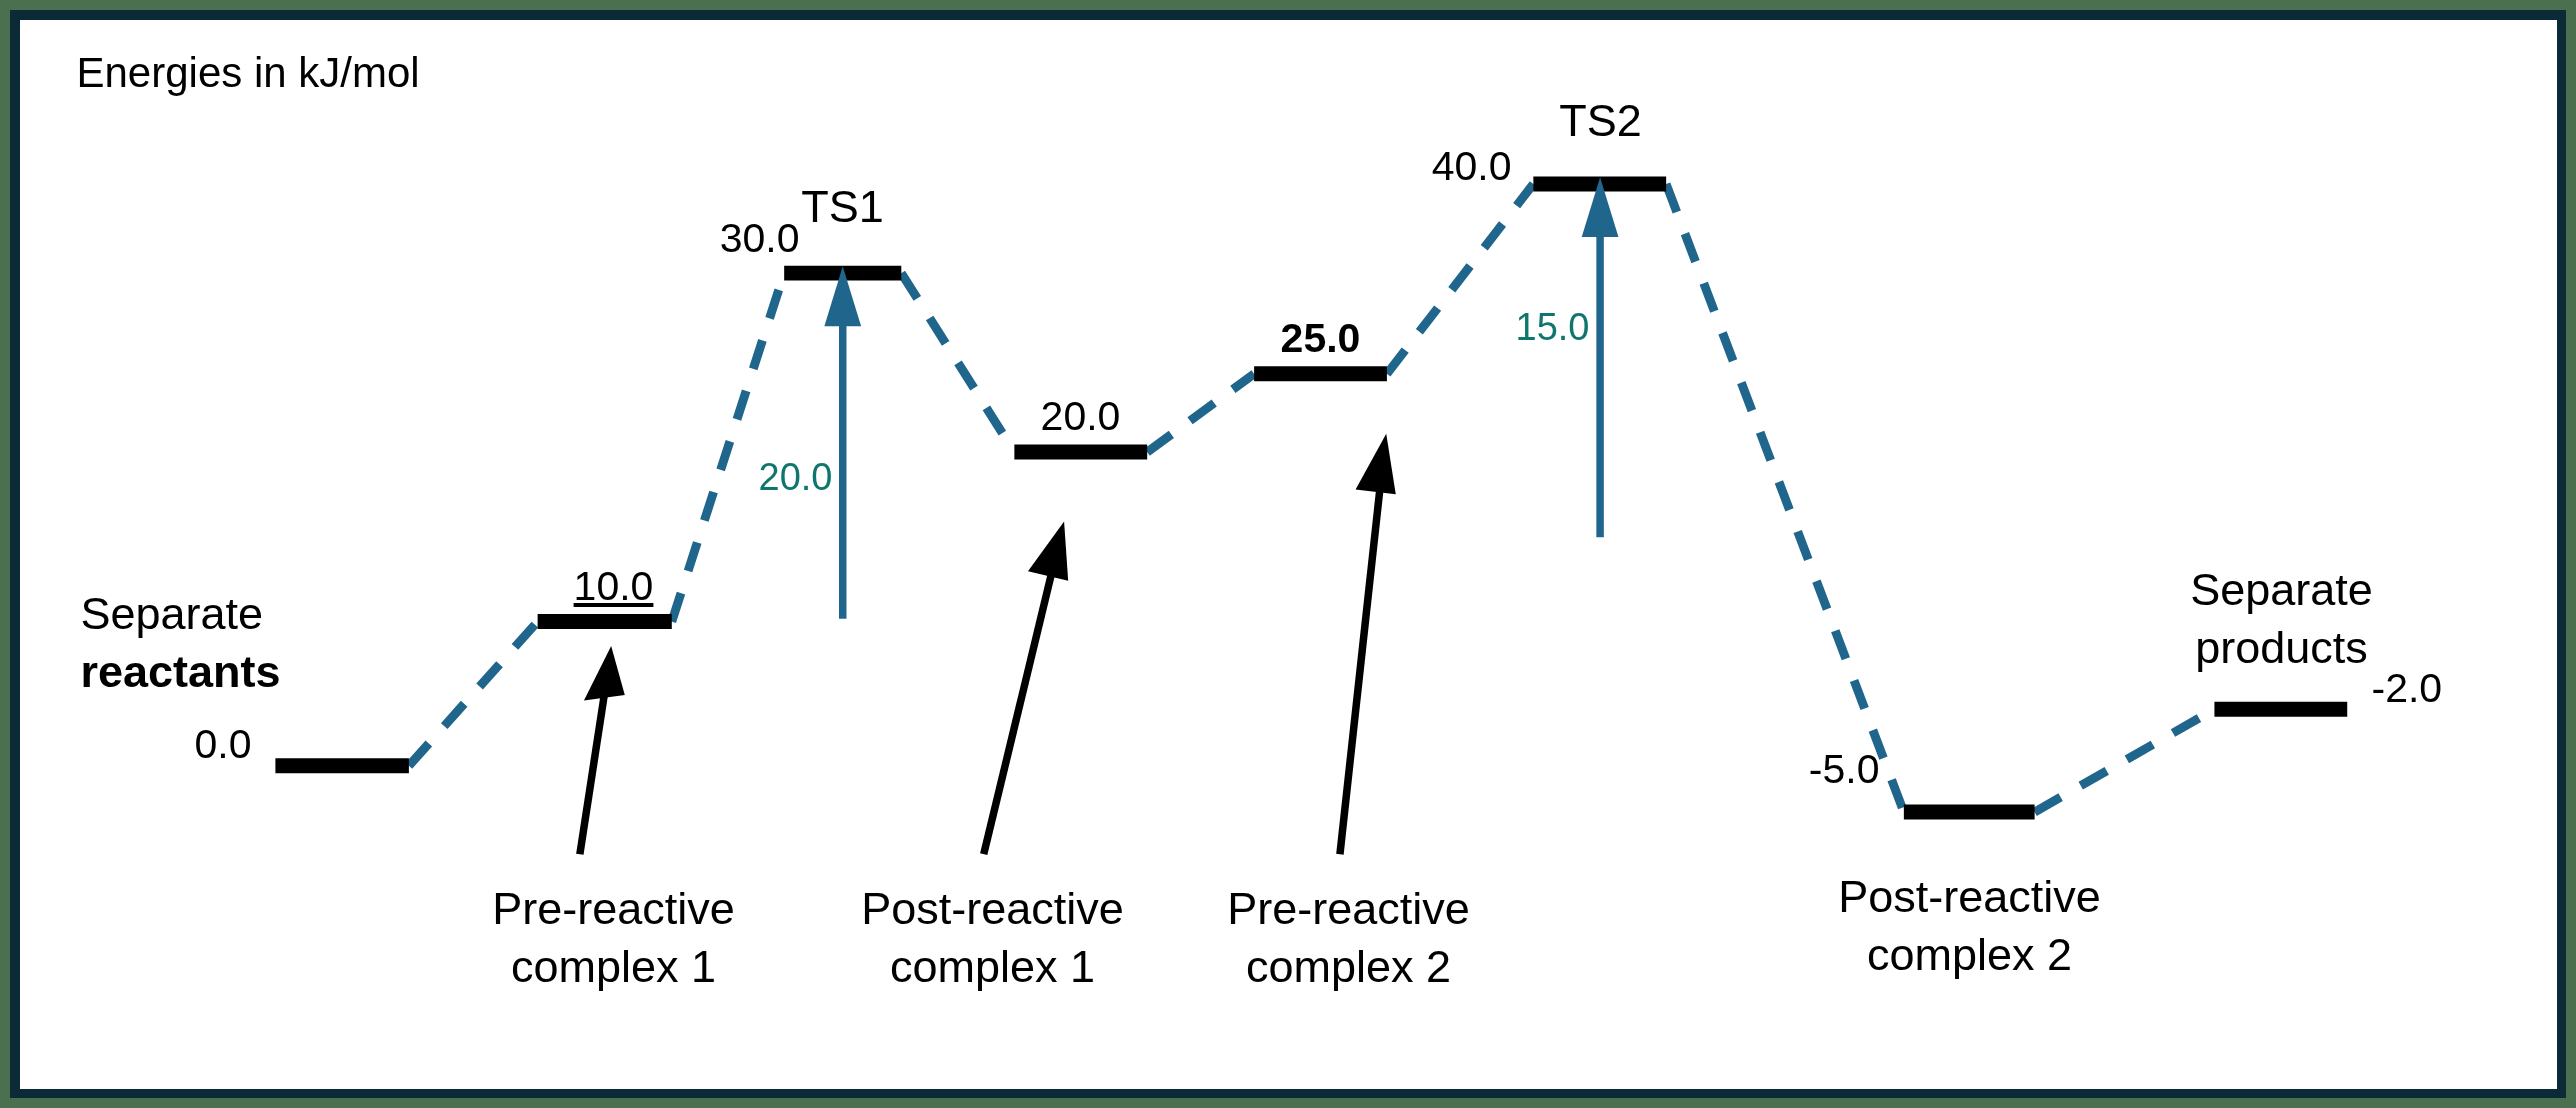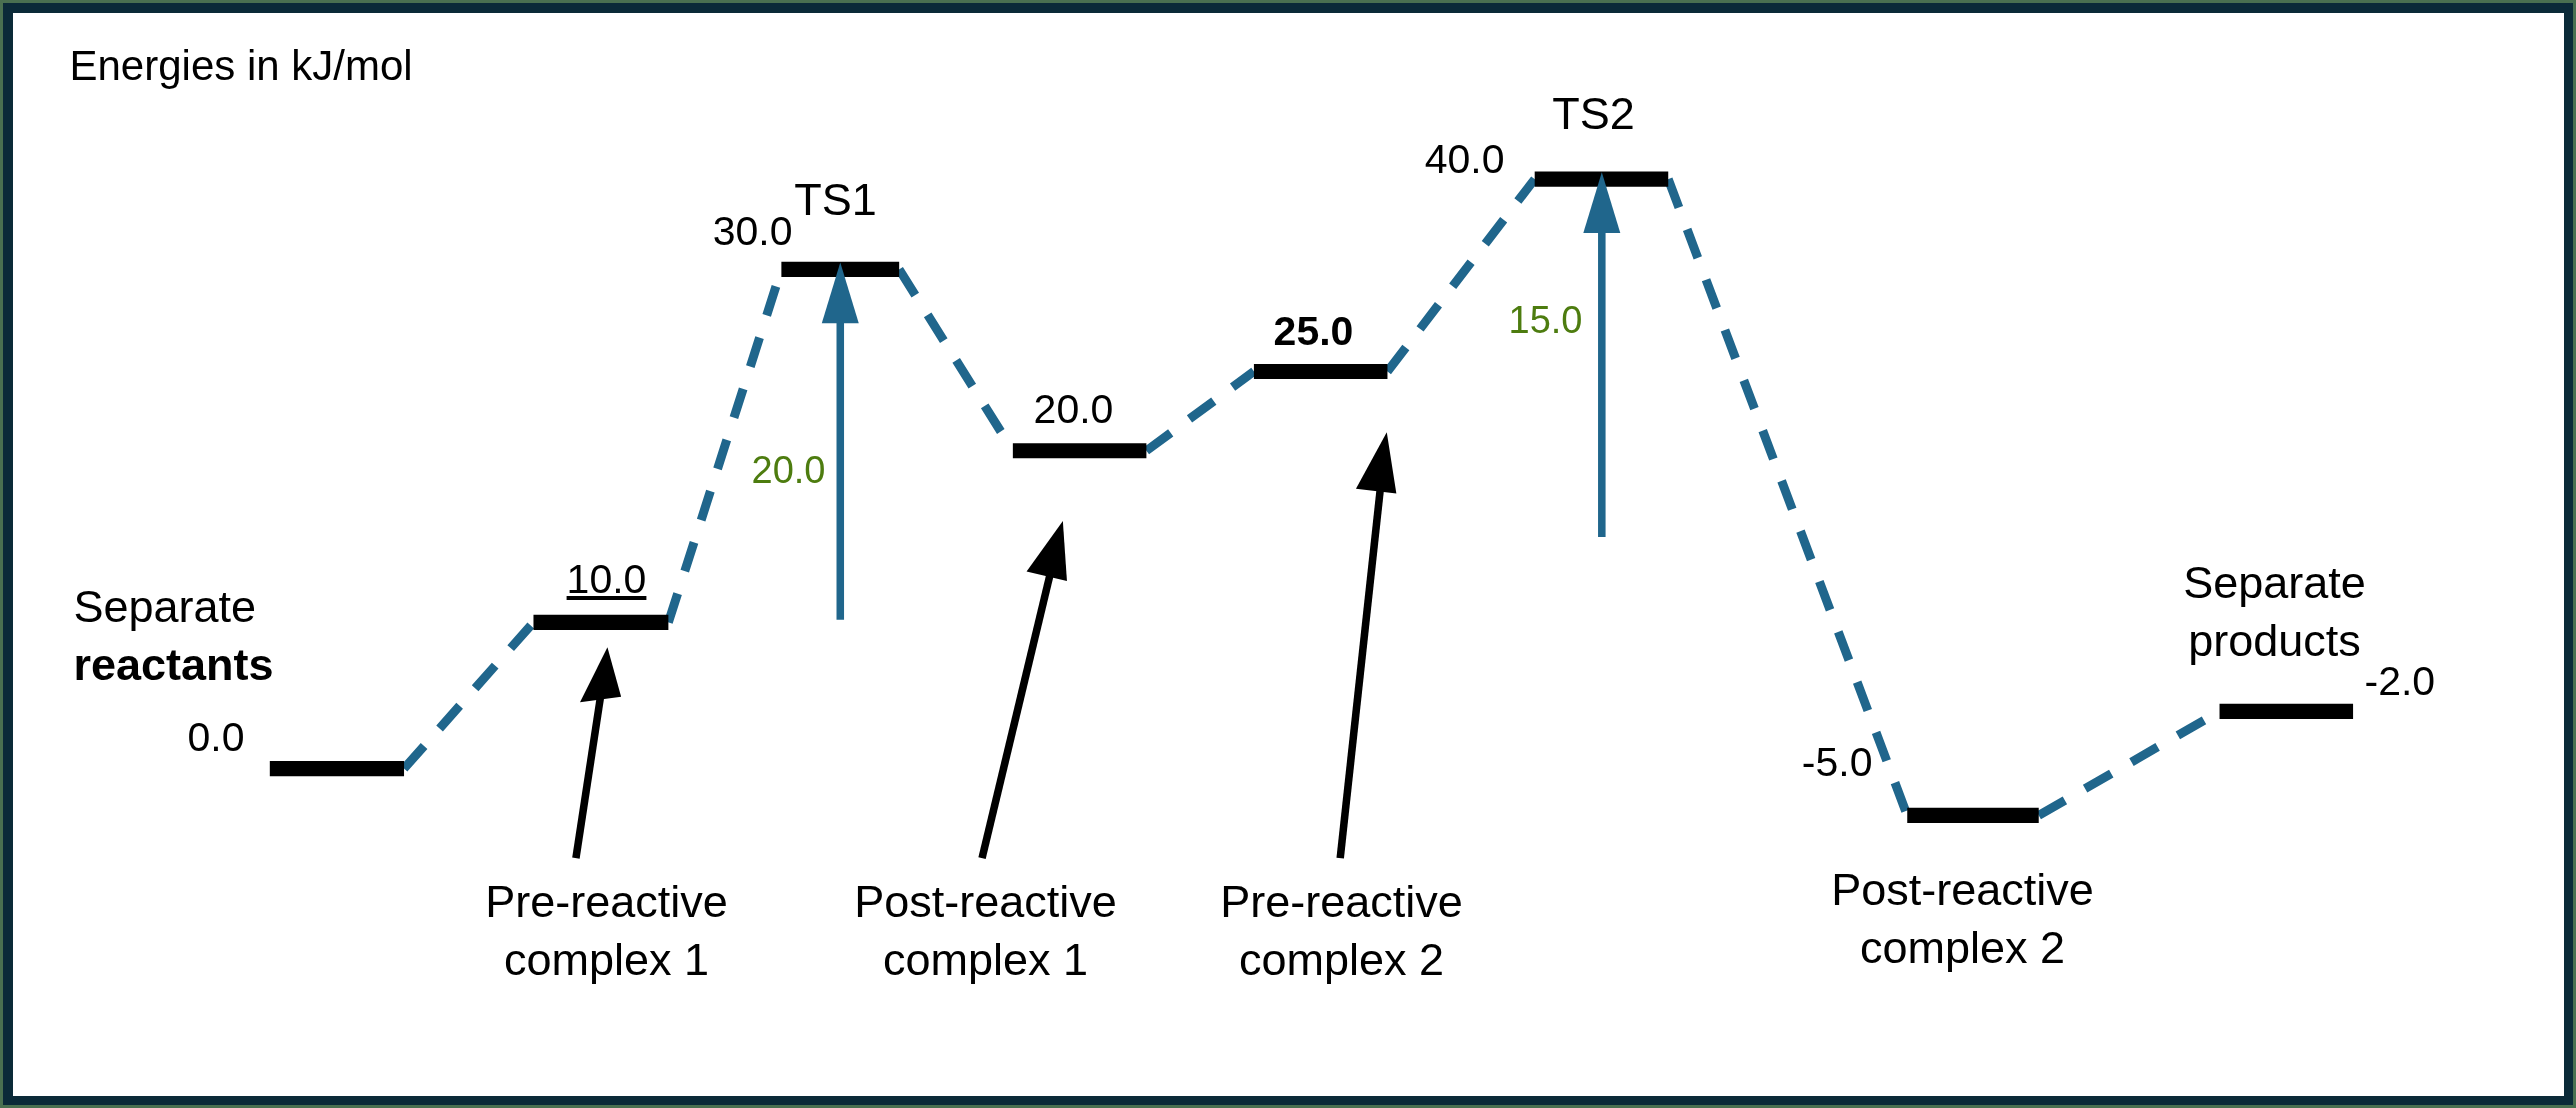--- a/index.html
+++ b/index.html
@@ -13,21 +13,21 @@
     font-family: "Liberation Sans", sans-serif;
     overflow: hidden;
   }
   #frame {
     position: absolute;
     left: 0; top: 0;
     width: 2576px;
     height: 1108px;
     box-sizing: border-box;
     background: #4a7050;
-    padding: 3px;
+    padding: 10px;
   }
   #frame-inner {
     position: relative;
     width: 100%;
     height: 100%;
     box-sizing: border-box;
     background: #0b2a38;
     padding: 9.5px;
   }
   #canvas {
@@ -57,21 +57,21 @@
   }
   .value-label {
     font-size: 41px;
   }
   .state-label {
     font-size: 45px;
     text-align: center;
   }
   .barrier-label {
     font-size: 38px;
-    color: #4d7c0f;
+    color: #0f766e;
   }
   .anchor-c { transform: translateX(-50%); }
   .anchor-r { transform: translateX(-100%); }
 </style>
 </head>
 <body>
 
 <div id="frame">
   <div id="frame-inner">
     <div id="canvas">

